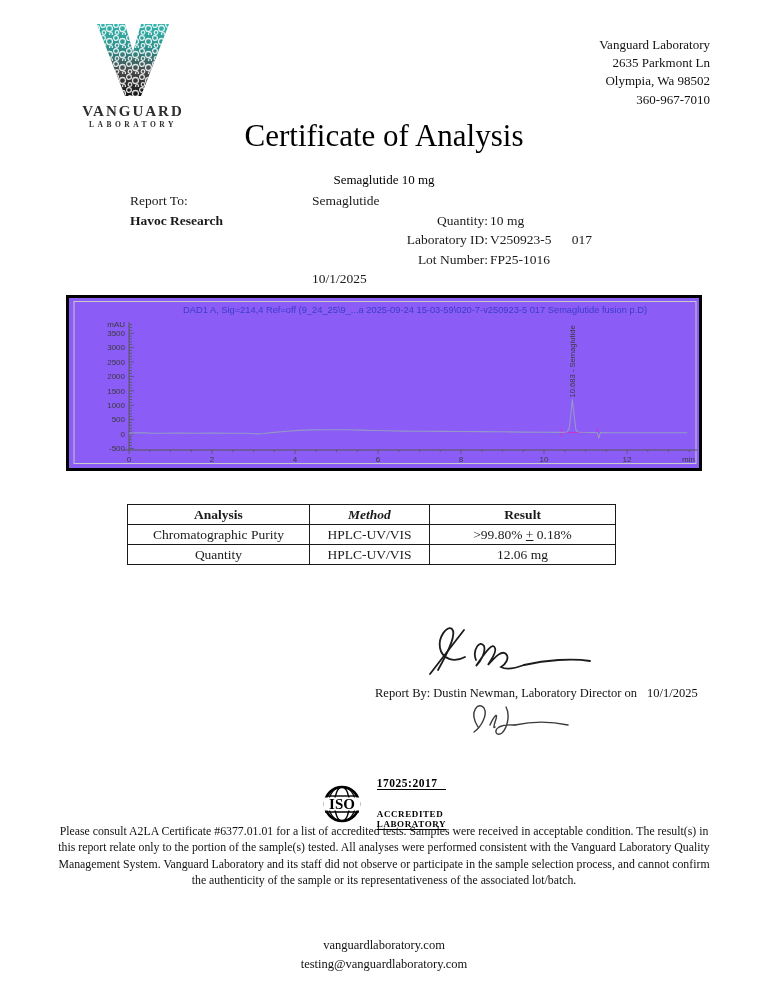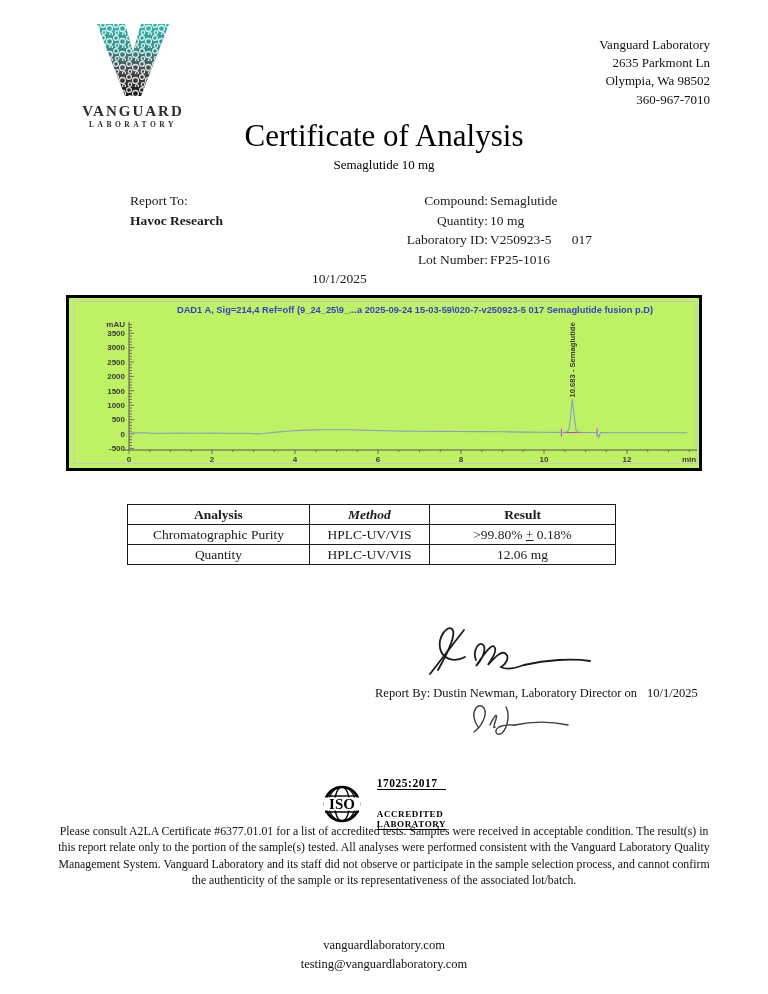--- a/index.html
+++ b/index.html
@@ -10,32 +10,32 @@
     font-family:"Liberation Serif", serif; font-size:13px;
     overflow:hidden;
   }
   
   .logo { position:absolute; left:78px; top:22px; width:110px; text-align:center; }
   .logo .wordmark { font-weight:bold; font-size:15px; letter-spacing:2px; color:#2e2e2e; margin-top:1px; }
   .logo .wordmark-sub { font-weight:bold; font-size:7.5px; letter-spacing:3.5px; color:#2e2e2e; }
   .address { position:absolute; right:58px; top:36px; text-align:right; font-size:13px; line-height:1.4; color:#111; }
   
   .doc-title { position:absolute; top:118px; left:0; width:100%; text-align:center; font-size:31px; color:#000; }
-  .doc-subtitle { position:absolute; top:157px; left:0; width:100%; text-align:center; font-size:13px; color:#000; }
+  .doc-subtitle { position:absolute; top:172px; left:0; width:100%; text-align:center; font-size:13px; color:#000; }
   
   .report-to { position:absolute; left:130px; top:191px; font-size:13.5px; line-height:1.45; }
   .report-to .client { font-weight:bold; }
   .details { position:absolute; left:310px; top:191px; font-size:13.5px; line-height:1.45; }
   .details .row { display:flex; }
   .details .lbl { width:178px; text-align:right; }
   .details .val { margin-left:2px; text-align:left; white-space:pre; }
   
   .chart-box {
     position:absolute; left:66px; top:295px; width:636px; height:176px;
-    border:3px solid #000; background:#bef264; padding:2px 2px;font-weight:bold;
+    border:3px solid #000; background:#8b5cf6; padding:2px 2px;
   }
   .chart-box svg { display:block; font-family:"Liberation Sans", sans-serif; }
   
   .results { position:absolute; left:127px; top:504px; border-collapse:collapse; font-size:13.5px; }
   .results th, .results td { border:1.6px solid #1a1a1a; text-align:center; padding:0px 6px; height:20px; }
   .results th { font-weight:bold; }
   .results .col-analysis { width:182px; }
   .results .col-method { width:120px;font-style:italic; }
   .results .col-result { width:186px; }
   .pm { text-decoration:underline; }
@@ -98,21 +98,20 @@
   <div class="doc-title">Certificate of Analysis</div>
   <div class="doc-subtitle">Semaglutide 10 mg</div>
 
   <div class="report-to">
     <div>Report To:</div>
     <div class="client">Havoc Research</div>
   </div>
 
   <div class="details">
     <div class="row">
-      <span class="lbl">Compound:</span>
       <span class="val">Semaglutide</span>
     </div>
     <div class="row">
       <span class="lbl">Quantity:</span>
       <span class="val">10 mg</span>
     </div>
     <div class="row">
       <span class="lbl">Laboratory ID:</span>
       <span class="val">V250923-5      017</span>
     </div>

